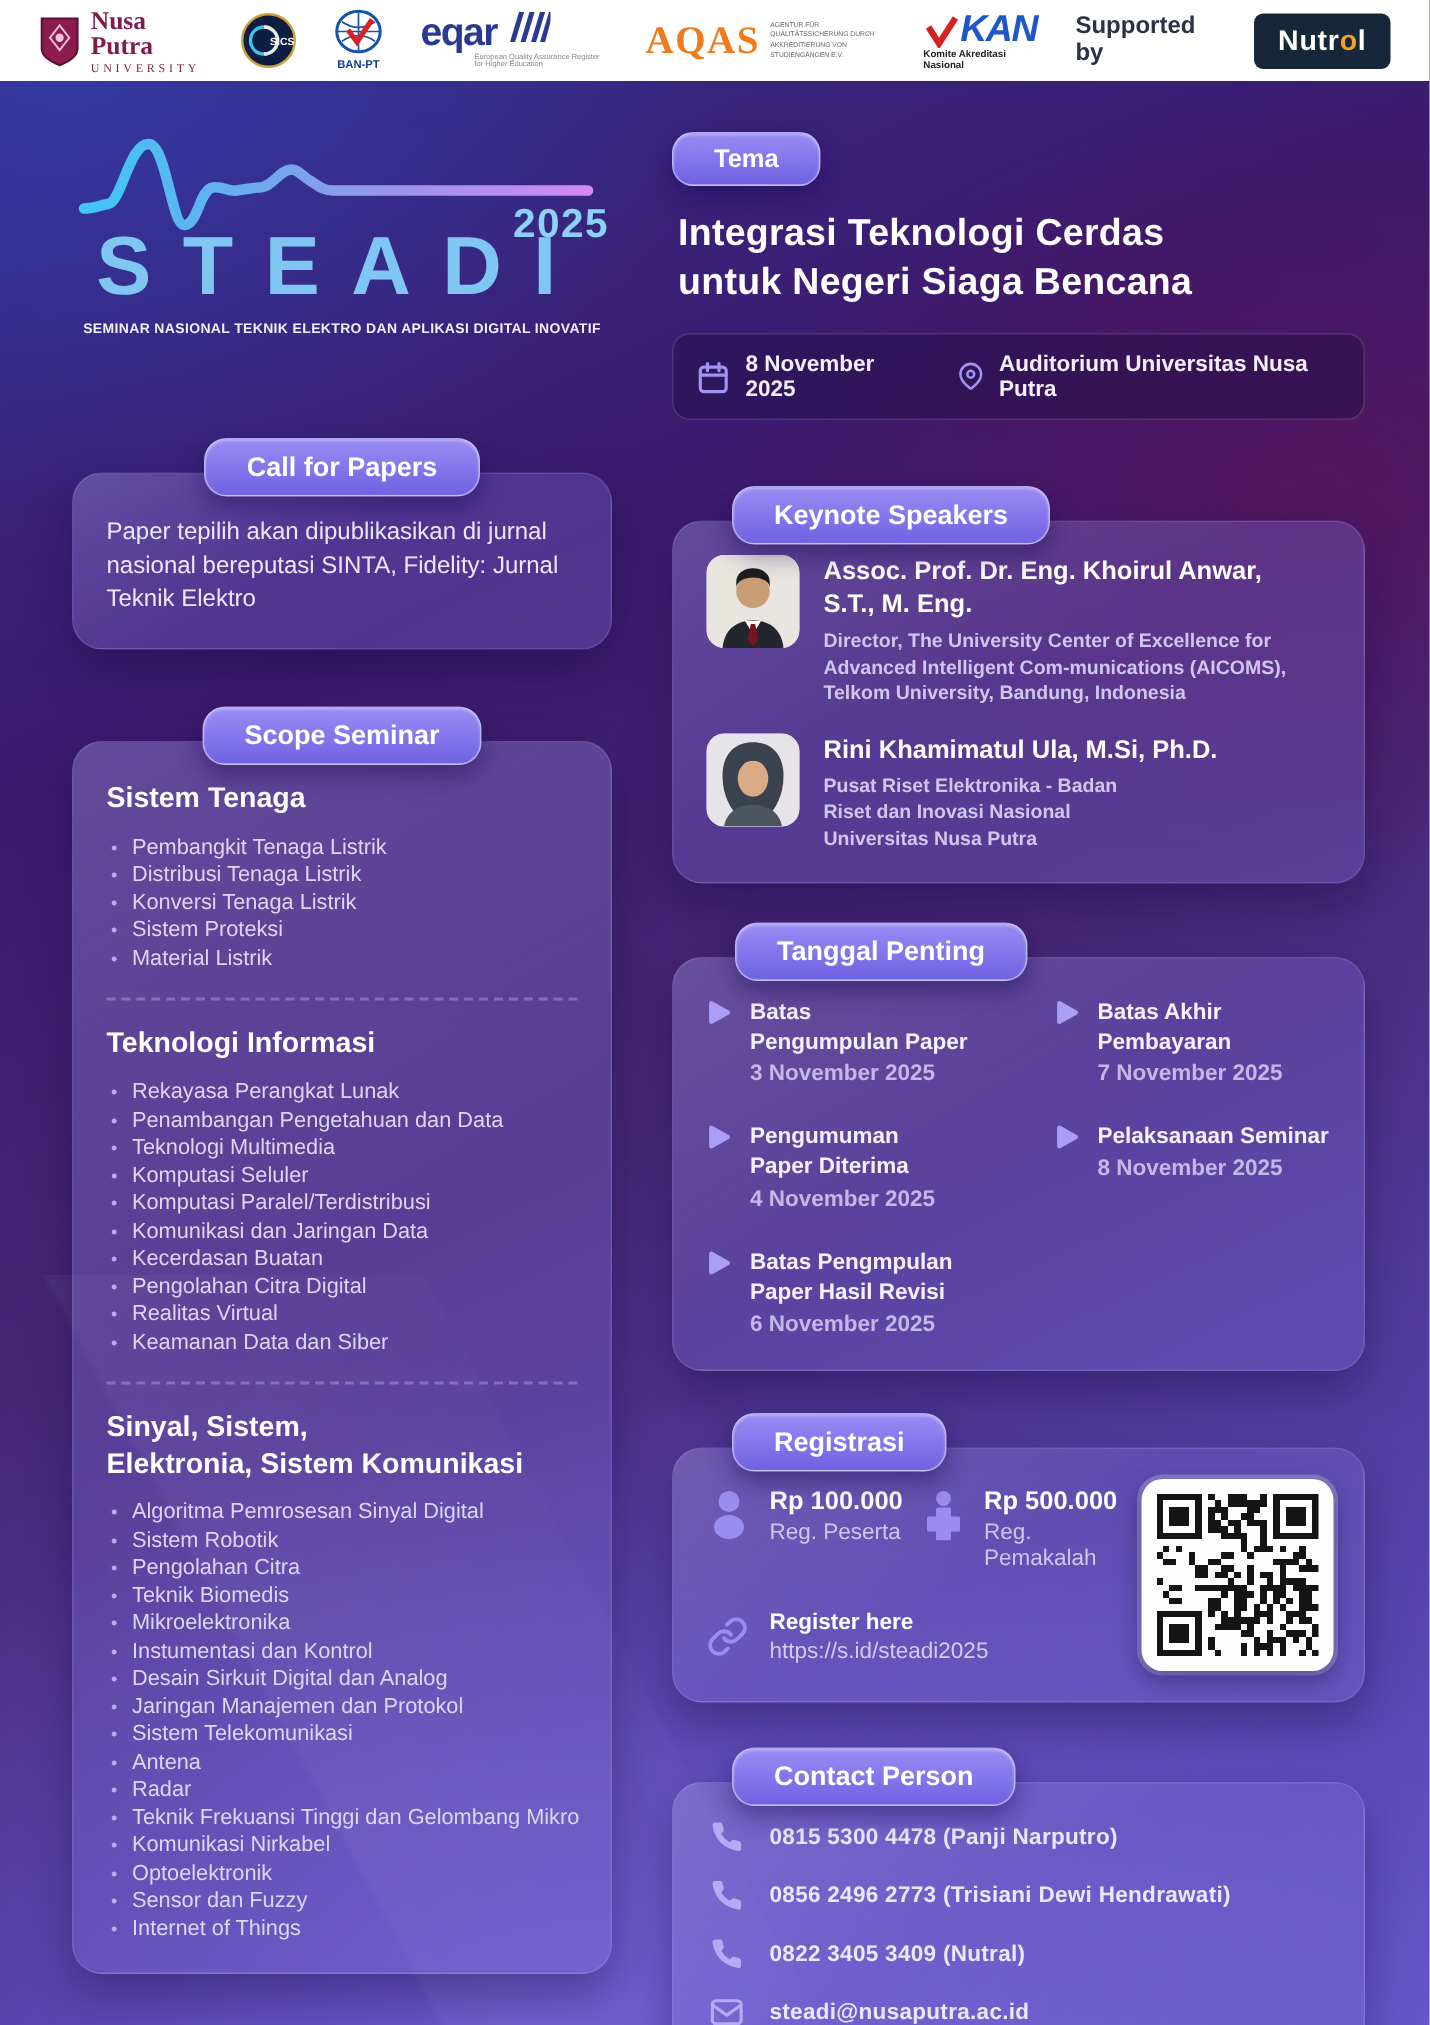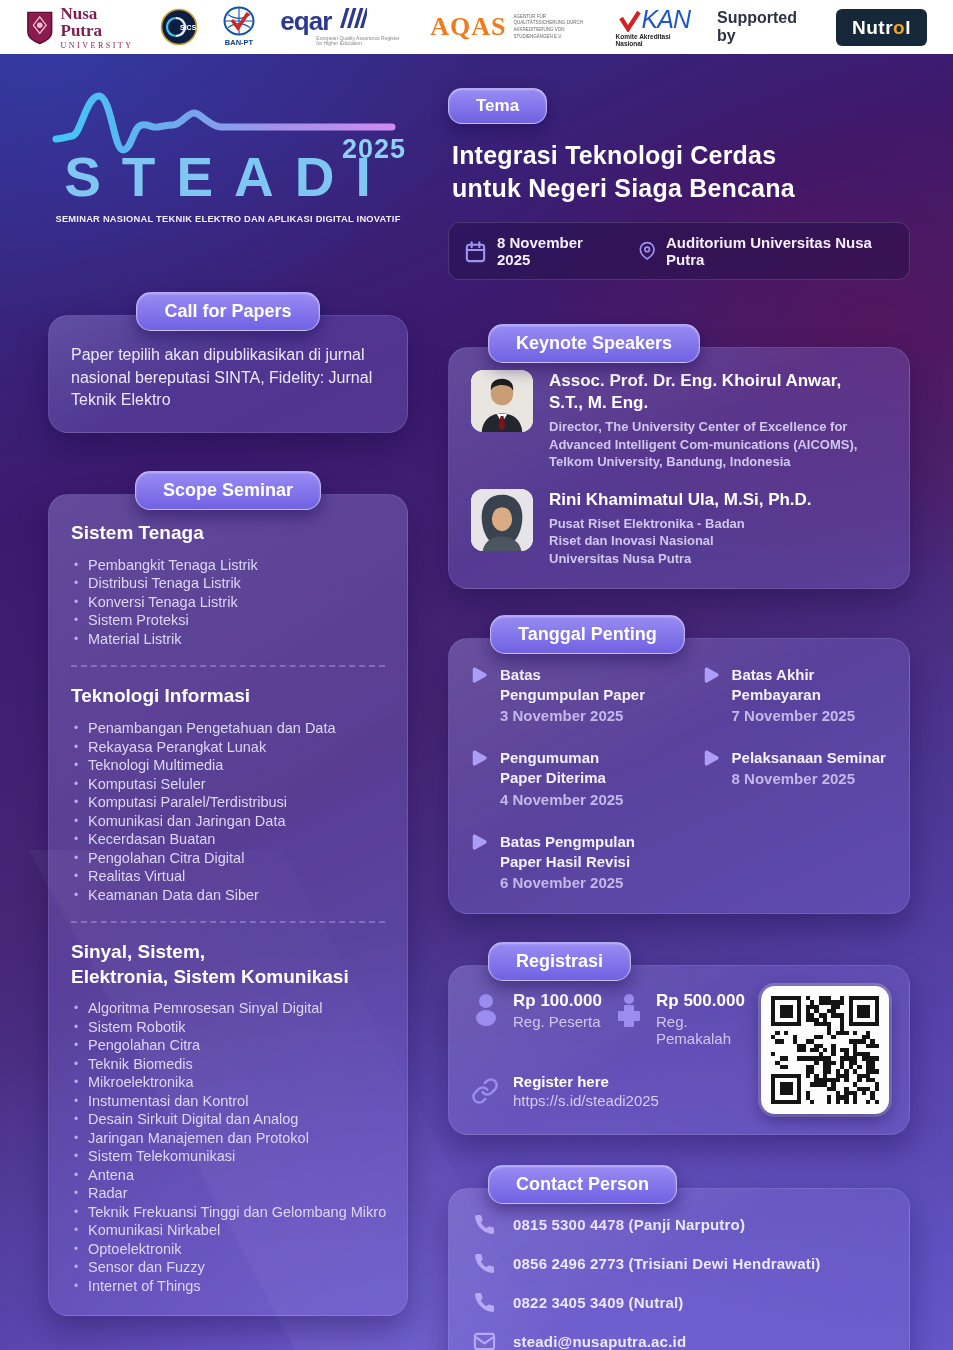--- a/index.html
+++ b/index.html
@@ -29,21 +29,21 @@
   .np-name{ font-size:17px; font-weight:bold; }
   .np-sub{ font-size:8px; letter-spacing:2.5px; margin-top:3px; }
   .eqar-wrap{ display:flex; flex-direction:column; line-height:1; }
   .eqar-row{ display:flex; align-items:flex-start; gap:2px; }
   .eqar-word{ font-size:26px; font-weight:bold; color:#2b3990; letter-spacing:-1px; }
   .eqar-sub{ font-size:5px; color:#8a8a8a; width:90px; margin-top:2px; margin-left:36px; }
   .aqas-word{ font-family:"Liberation Serif", serif; font-size:26px; font-weight:bold; color:#f07b1d; letter-spacing:1px; }
   .aqas-tag{ font-size:4.5px; color:#666; line-height:1.5; width:78px; }
   .kan-wrap{ display:flex; flex-direction:column; align-items:center; line-height:1; }
   .kan-row{ display:flex; align-items:flex-end; gap:1px; }
-  .kan-word{ font-size:25px; font-weight:normal; font-style:italic; color:#1e57c8; letter-spacing:-1px; }
+  .kan-word{ font-size:25px; font-weight:bold; font-style:italic; color:#1e57c8; letter-spacing:-1px; }
   .kan-sub{ font-size:6.5px; font-weight:bold; color:#222; margin-top:2px; }
   .supported{ margin-left:auto; font-size:16px; font-weight:600; color:#2c3145; }
   .nutrol-box{ background:#152738; border-radius:6px; padding:9px 16px; line-height:1; }
   .nutrol-box span{ font-size:19px; font-weight:800; color:#fff; letter-spacing:0.5px; }
   .nutrol-box .n-o{ color:#f2a325; }
 
   
   .col-left { position:absolute; left:48px; top:84px; width:360px; }
   .col-right{ position:absolute; left:448px; top:88px; width:462px; }
 
@@ -246,22 +246,22 @@
           <li>Konversi Tenaga Listrik</li>
           <li>Sistem Proteksi</li>
           <li>Material Listrik</li>
         </ul>
     </div>
     <div class="divider"></div>
     <div>
       <div class="group-title">Teknologi Informasi</div>
       <ul class="blist">
 
-      <li>Penambangan Pengetahuan dan Data</li>
-          <li>Rekayasa Perangkat Lunak</li>
+      <li>Rekayasa Perangkat Lunak</li>
+          <li>Penambangan Pengetahuan dan Data</li>
           <li>Teknologi Multimedia</li>
           <li>Komputasi Seluler</li>
           <li>Komputasi Paralel/Terdistribusi</li>
           <li>Komunikasi dan Jaringan Data</li>
           <li>Kecerdasan Buatan</li>
           <li>Pengolahan Citra Digital</li>
           <li>Realitas Virtual</li>
           <li>Keamanan Data dan Siber</li>
         </ul>
     </div>

